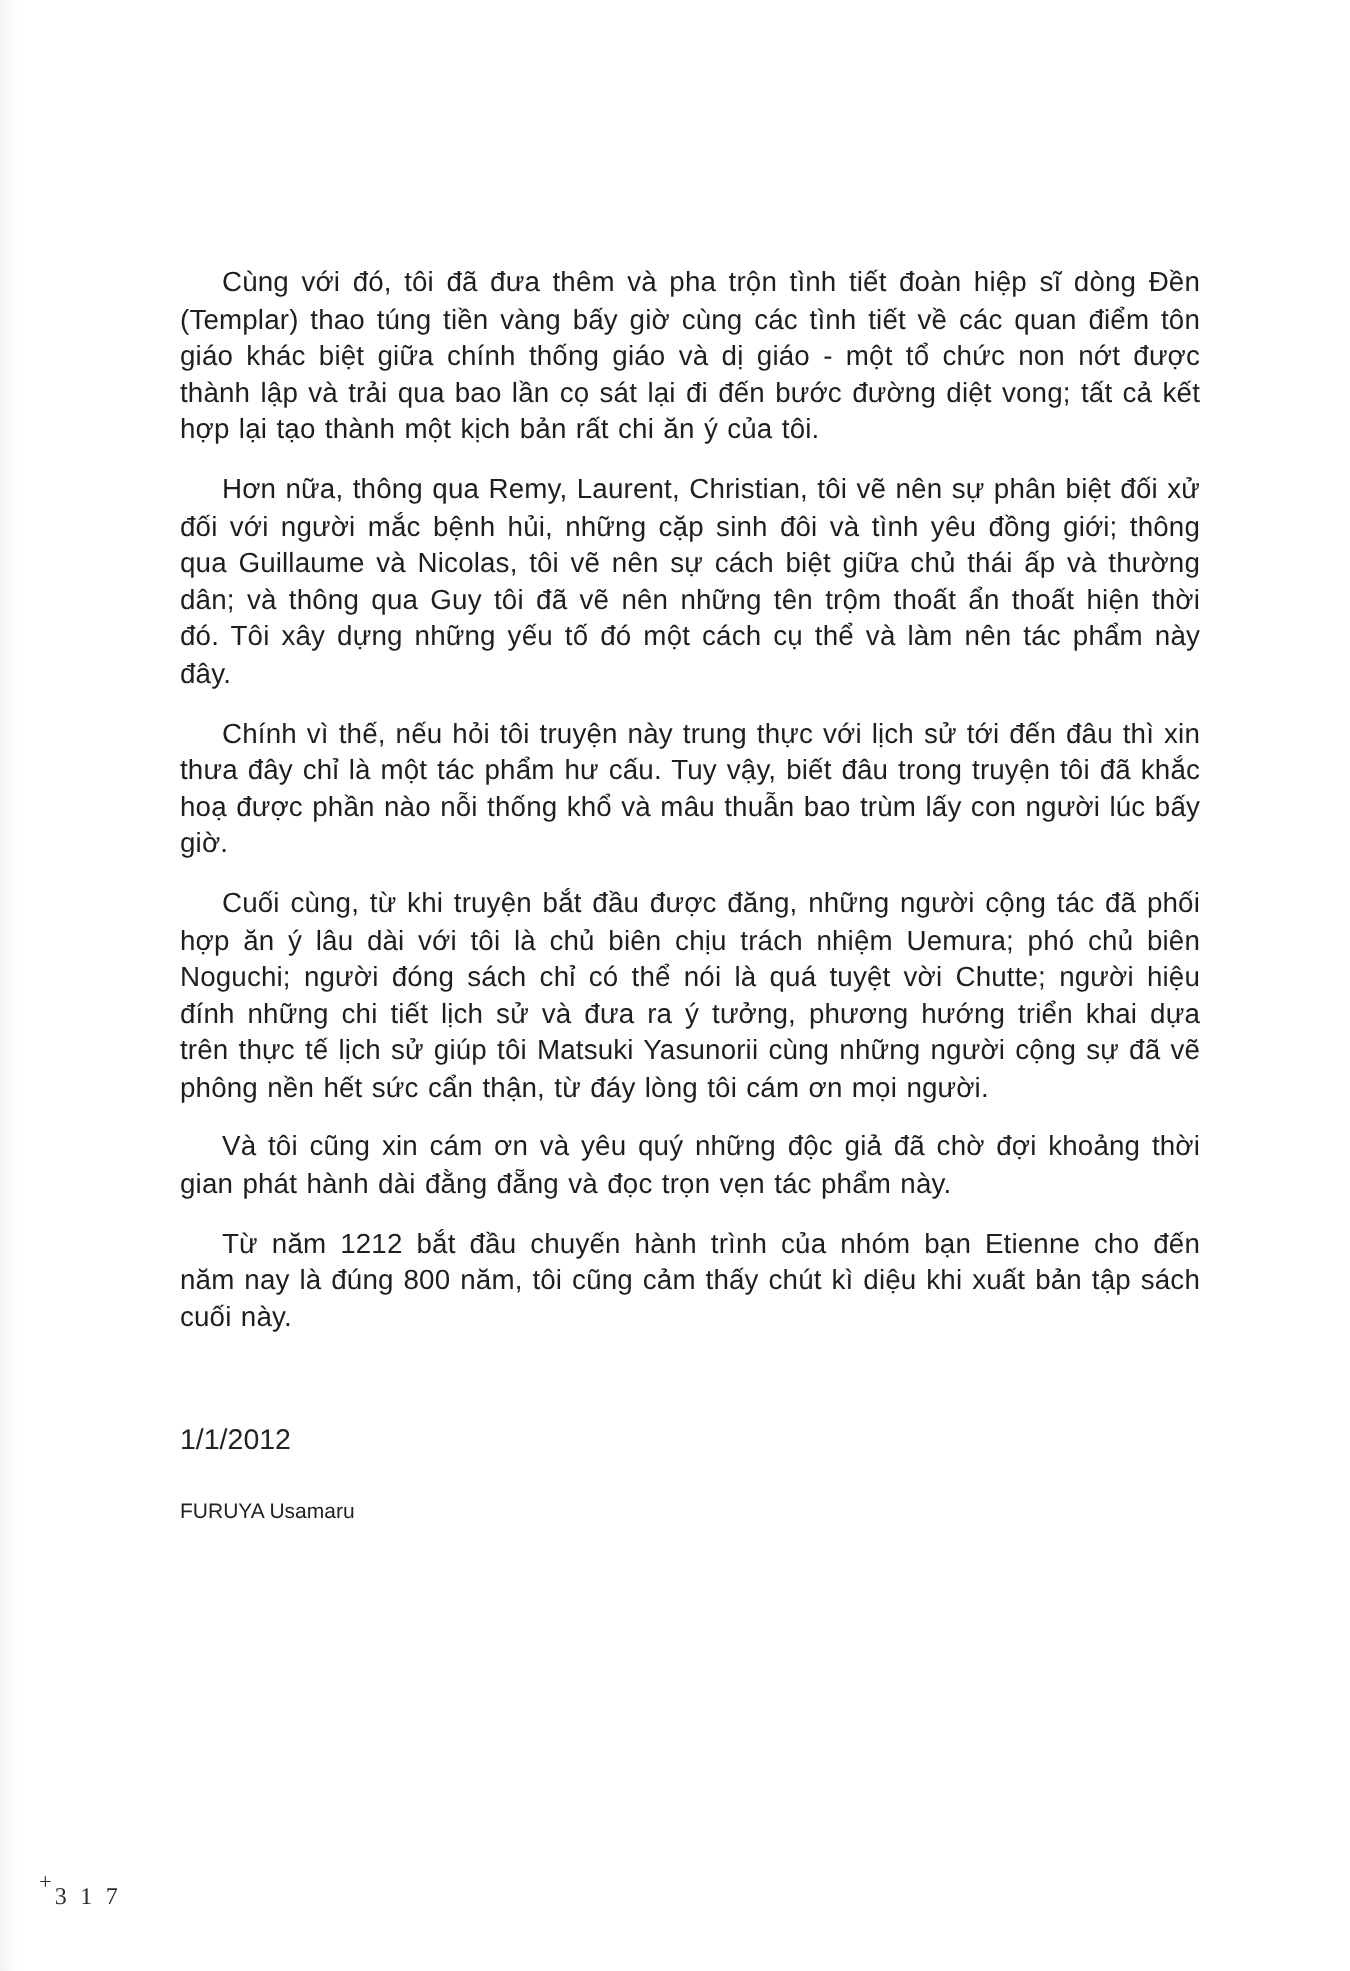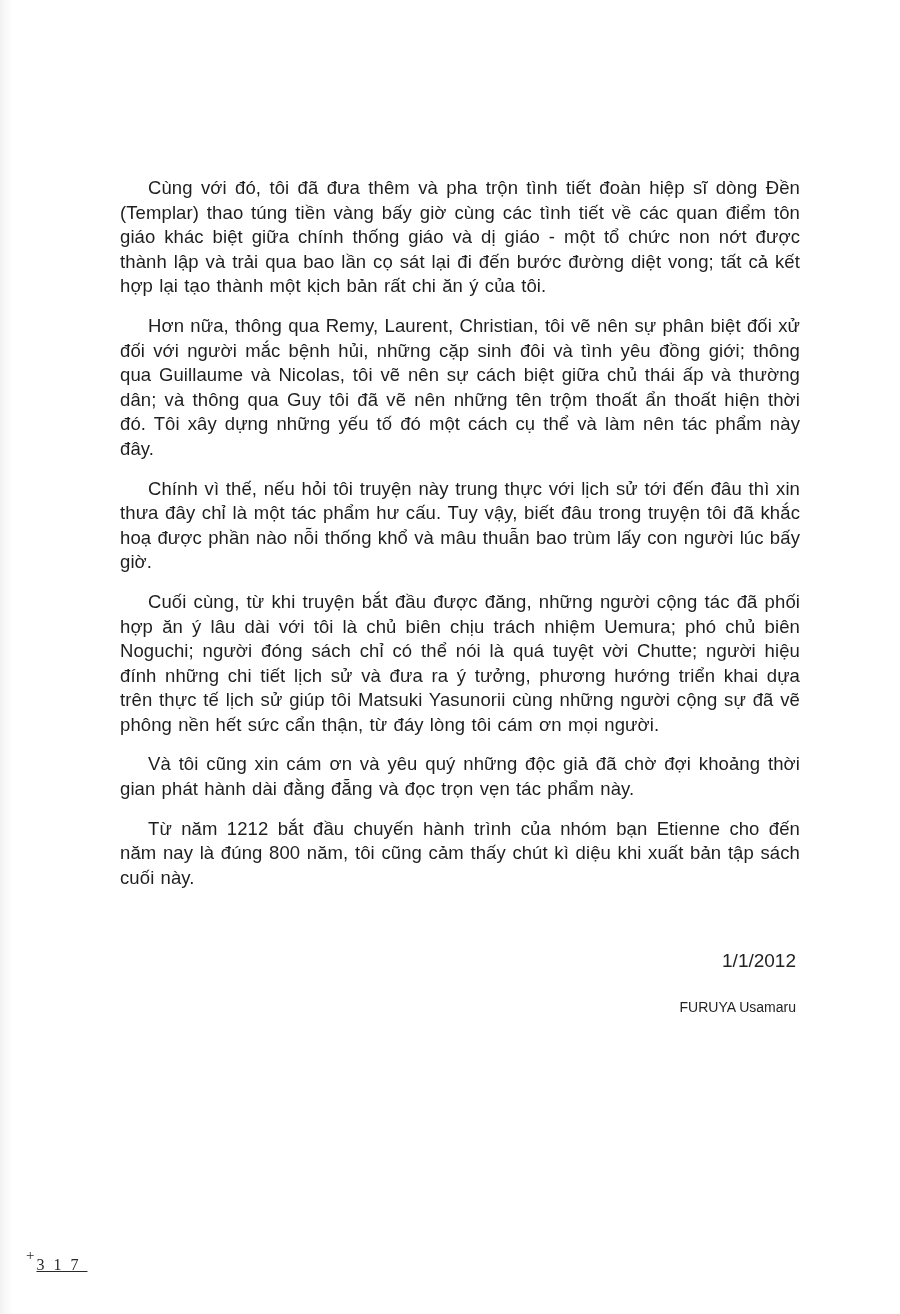--- a/index.html
+++ b/index.html
@@ -40,21 +40,21 @@
     font-size: 18.5px;
     line-height: 24.6px;
     text-align: justify;
     text-indent: 28px;
     letter-spacing: 0.1px;
     word-spacing: 1px;
     color: #1e1e1e;
   }
   .signature {
     margin-top: 58px;
-    text-align: right;
+    text-align: left;
     padding-right: 4px;
   }
   .date-line {
     font-size: 19px;
     line-height: 25px;
     color: #222222;
   }
   .author-name {
     margin-top: 21px;
     font-size: 14px;
@@ -71,21 +71,20 @@
   }
   .page-marker .cross {
     display: inline-block;
     font-size: 15px;
     vertical-align: 10px;
     margin-right: 2px;
   }
   .page-marker .num {
     font-size: 16px;
     letter-spacing: 9px;
-    text-decoration: underline;
   }
 </style>
 </head>
 <body>
 
 <div class="page">
   <div class="scan-edge"></div>
 
   <div class="content">
     <p class="para">Cùng với đó, tôi đã đưa thêm và pha trộn tình tiết đoàn hiệp sĩ dòng Đền (Templar) thao túng tiền vàng bấy giờ cùng các tình tiết về các quan điểm tôn giáo khác biệt giữa chính thống giáo và dị giáo - một tổ chức non nớt được thành lập và trải qua bao lần cọ sát lại đi đến bước đường diệt vong; tất cả kết hợp lại tạo thành một kịch bản rất chi ăn ý của tôi.</p>

